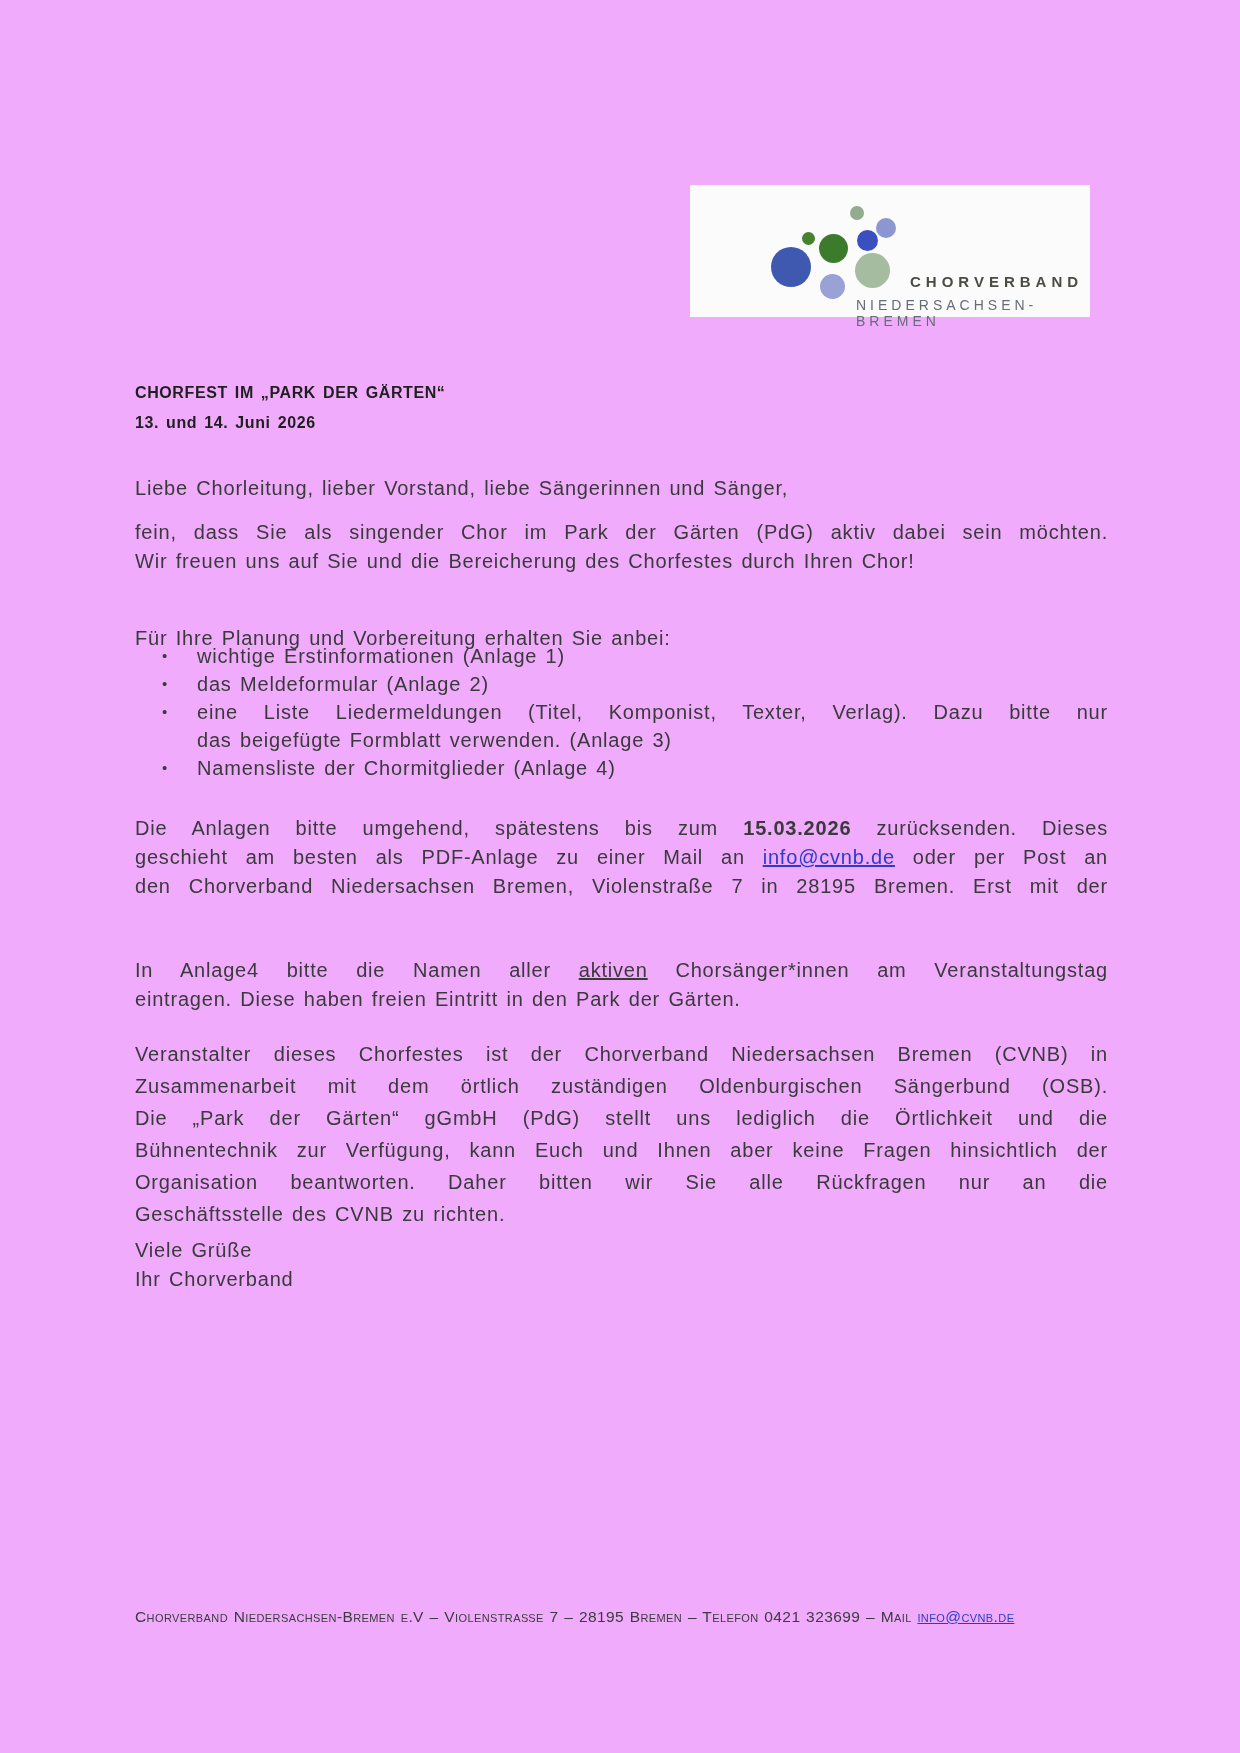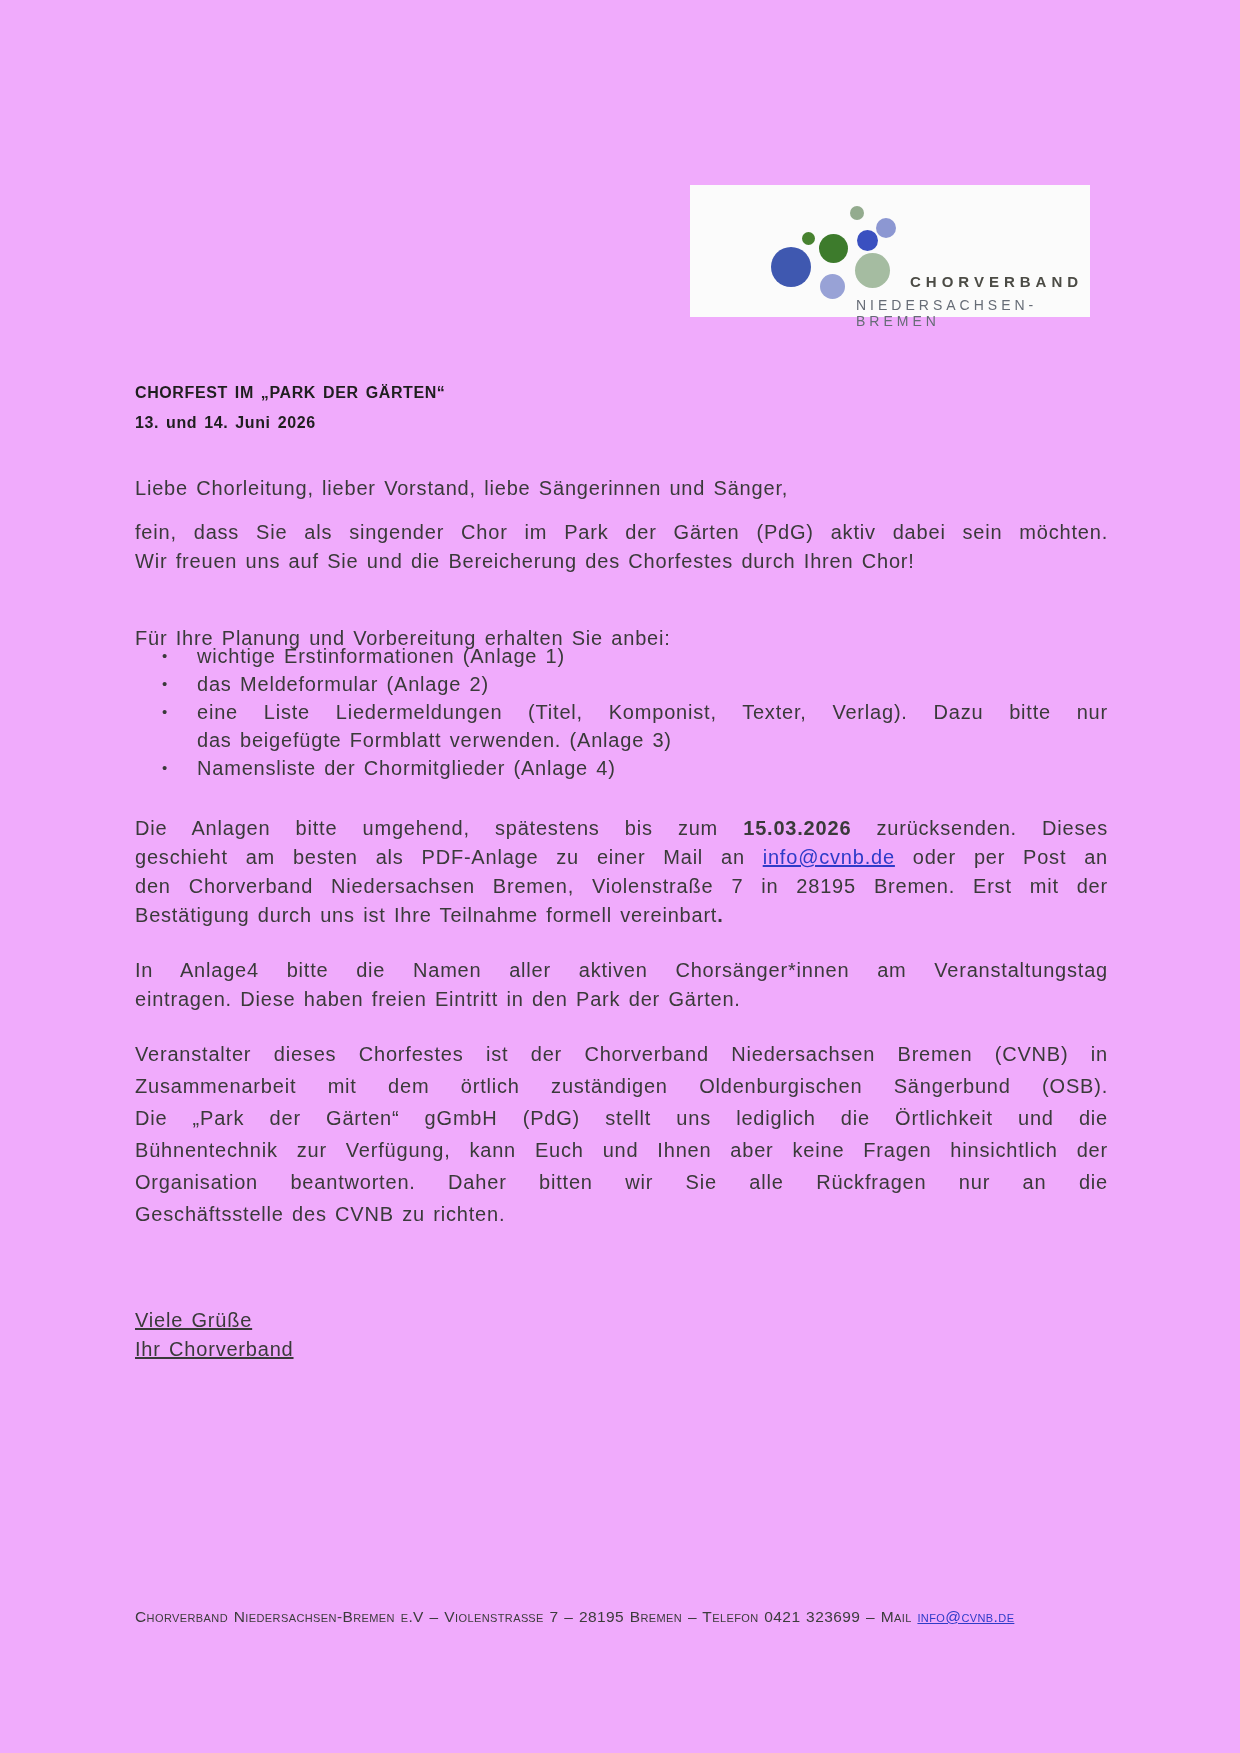--- a/index.html
+++ b/index.html
@@ -50,23 +50,23 @@
   .bullet .dot{
     width:62px;padding-left:27px;flex:0 0 62px;
     line-height:28px;font-size:15px;
   }
   .bullet .btxt{flex:1 1 auto;}
   .bullet .line,.bullet .jl{line-height:28px;}
   .deadline{top:814px;}
   .anlage4{top:956px;}
   .organizer{top:1038px;}
   .organizer .line,.organizer .jl{line-height:32px;}
-  .closing{top:1306px;text-decoration:underline;}
+  .closing{top:1236px;}
   .b{font-weight:bold;}
-  .u{}
+  .u{text-decoration:underline;}
   .link{color:var(--link);text-decoration:underline;cursor:pointer;}
   
   .footer{
     position:absolute;left:135px;top:1606px;width:973px;
     font-size:15.5px;
     font-variant:small-caps;
     letter-spacing:0.4px;word-spacing:1px;
     color:#3c3c3c;
     line-height:22px;
   }
@@ -128,21 +128,20 @@
     <div class="bullet">
       <span class="dot">•</span>
       <span class="btxt"><span class="line">Namensliste der Chormitglieder (Anlage 4)</span></span>
     </div>
   </div>
 
   <div class="block deadline">
     <div class="jl"><span>Die Anlagen bitte umgehend, spätestens bis zum </span><span class="b">15.03.2026</span><span> zurücksenden. Dieses</span></div>
     <div class="jl"><span>geschieht am besten als PDF-Anlage zu einer Mail an </span><span class="link">info@cvnb.de</span><span> oder per Post an</span></div>
     <div class="jl">den Chorverband Niedersachsen Bremen, Violenstraße 7 in 28195 Bremen. Erst mit der</div>
-    <div class="line"><span>Bestätigung durch uns ist Ihre Teilnahme formell vereinbart</span><span class="b">.</span></div>
   </div>
 
   <div class="block anlage4">
     <div class="jl"><span>In Anlage4 bitte die Namen aller </span><span class="u">aktiven</span><span> Chorsänger*innen am Veranstaltungstag</span></div>
     <div class="line">eintragen. Diese haben freien Eintritt in den Park der Gärten.</div>
   </div>
 
   <div class="block organizer">
     <div class="jl">Veranstalter dieses Chorfestes ist der Chorverband Niedersachsen Bremen (CVNB) in</div>
     <div class="jl">Zusammenarbeit mit dem örtlich zuständigen Oldenburgischen Sängerbund (OSB).</div>

